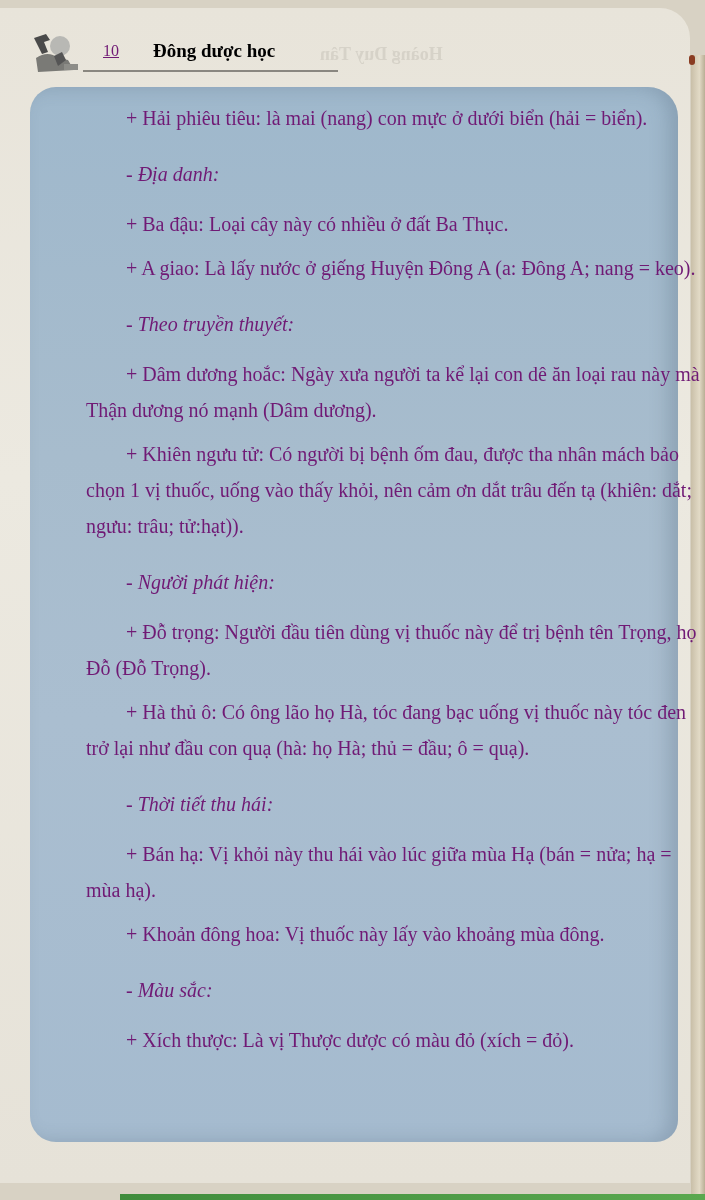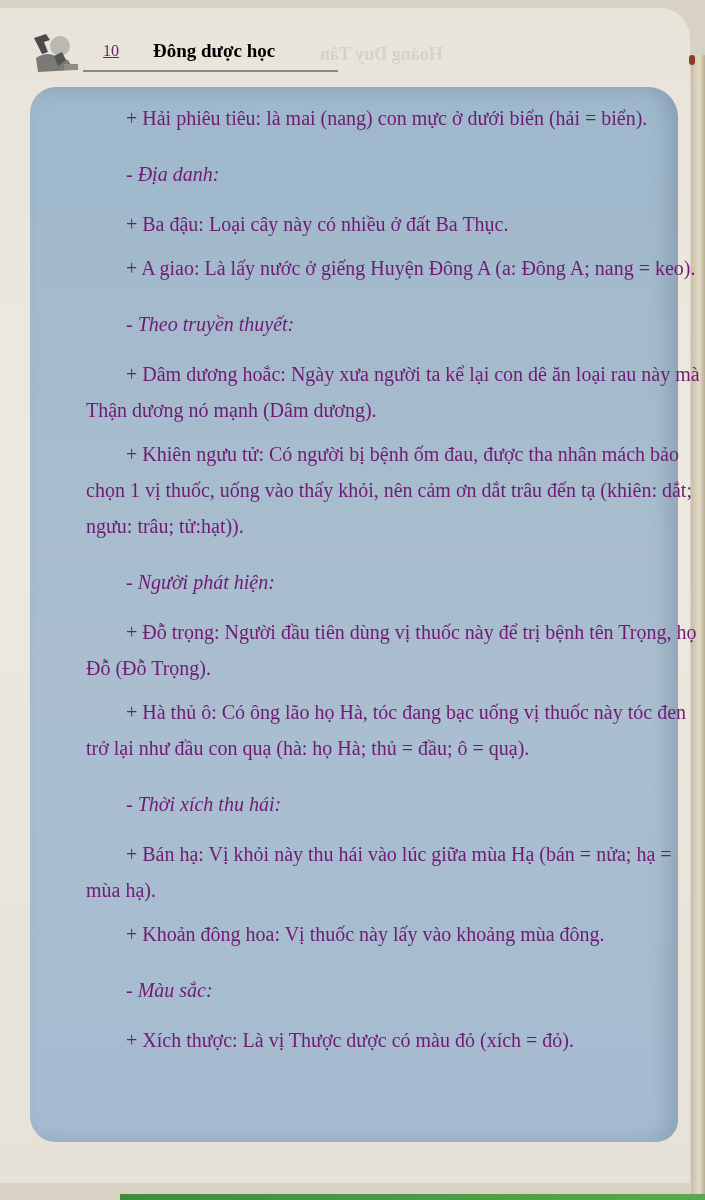--- a/index.html
+++ b/index.html
@@ -94,18 +94,18 @@
   <p class="p item">+ Hải phiêu tiêu: là mai (nang) con mực ở dưới biển (hải = biển).</p>
   <p class="p heading">- Địa danh:</p>
   <p class="p item">+ Ba đậu: Loại cây này có nhiều ở đất Ba Thục.</p>
   <p class="p item">+ A giao: Là lấy nước ở giếng Huyện Đông A (a: Đông A; nang = keo).</p>
   <p class="p heading">- Theo truyền thuyết:</p>
   <p class="p item">+ Dâm dương hoắc: Ngày xưa người ta kể lại con dê ăn loại rau này mà Thận dương nó mạnh (Dâm dương).</p>
   <p class="p item">+ Khiên ngưu tử: Có người bị bệnh ốm đau, được tha nhân mách bảo chọn 1 vị thuốc, uống vào thấy khỏi, nên cảm ơn dắt trâu đến tạ (khiên: dắt; ngưu: trâu; tử:hạt)).</p>
   <p class="p heading">- Người phát hiện:</p>
   <p class="p item">+ Đỗ trọng: Người đầu tiên dùng vị thuốc này để trị bệnh tên Trọng, họ Đỗ (Đỗ Trọng).</p>
   <p class="p item">+ Hà thủ ô: Có ông lão họ Hà, tóc đang bạc uống vị thuốc này tóc đen trở lại như đầu con quạ (hà: họ Hà; thủ = đầu; ô = quạ).</p>
-  <p class="p heading">- Thời xích thu hái:</p>
+  <p class="p heading">- Thời tiết thu hái:</p>
   <p class="p item">+ Bán hạ: Vị khỏi này thu hái vào lúc giữa mùa Hạ (bán = nửa; hạ = mùa hạ).</p>
   <p class="p item">+ Khoản đông hoa: Vị thuốc này lấy vào khoảng mùa đông.</p>
   <p class="p heading">- Màu sắc:</p>
   <p class="p item">+ Xích thược: Là vị Thược dược có màu đỏ (xích = đỏ).</p>
 </div>
 
 </body></html>

